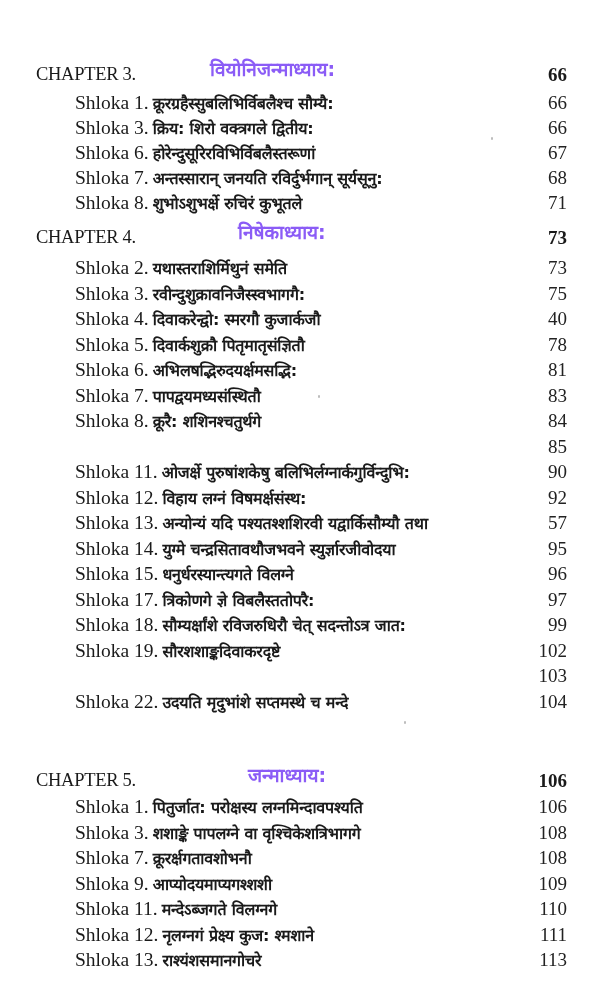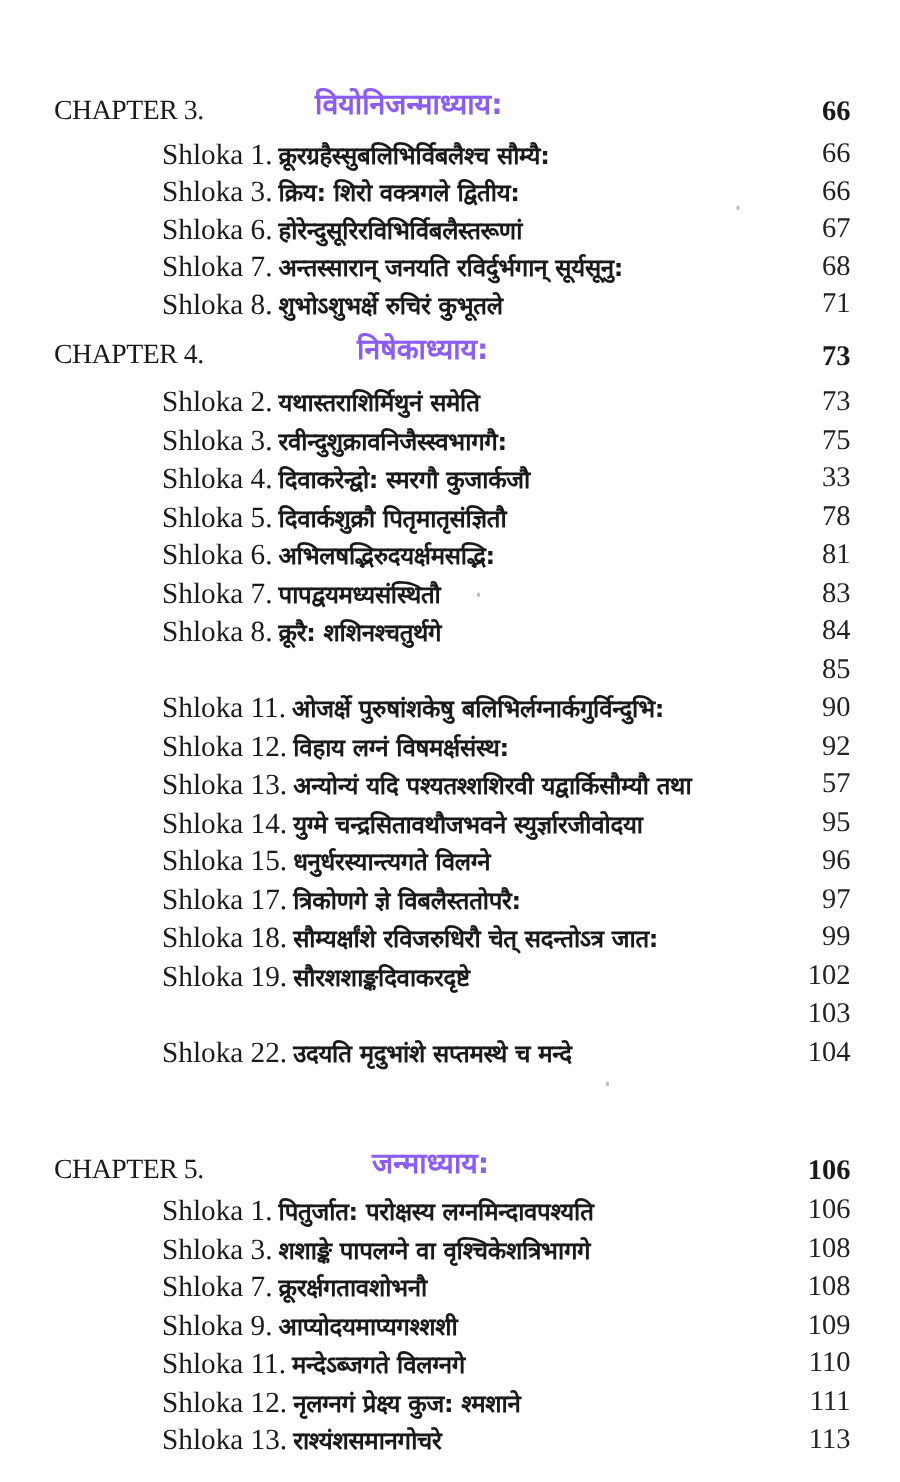--- a/index.html
+++ b/index.html
@@ -51,21 +51,20 @@
   .sh-label {
     position: absolute;
     left: 75px;
     top: 2px;
     font-size: 19.5px;
     white-space: nowrap;
     color: #1a1a1a;
   }
   .sh-label .sh-num {
     font-family: "Liberation Serif", serif;
-    margin-left: 33px;
   }
   .sh-label .sh-text {
     font-family: "DejaVu Sans", "Liberation Sans", sans-serif;
     font-size: 16px;
     font-weight: bold;
     margin-left: 4px;
     letter-spacing: -0.2px;
     text-align: right;
   }
   .sh-page {
@@ -124,21 +123,21 @@
     <div class="shloka">
       <span class="sh-label"><span class="sh-num">Shloka 2.</span><span class="sh-text">यथास्तराशिर्मिथुनं समेति</span></span>
       <span class="sh-page">73</span>
     </div>
     <div class="shloka">
       <span class="sh-label"><span class="sh-num">Shloka 3.</span><span class="sh-text">रवीन्दुशुक्रावनिजैस्स्वभागगै:</span></span>
       <span class="sh-page">75</span>
     </div>
     <div class="shloka">
       <span class="sh-label"><span class="sh-num">Shloka 4.</span><span class="sh-text">दिवाकरेन्द्वो: स्मरगौ कुजार्कजौ</span></span>
-      <span class="sh-page">33</span>
+      <span class="sh-page">40</span>
     </div>
     <div class="shloka">
       <span class="sh-label"><span class="sh-num">Shloka 5.</span><span class="sh-text">दिवार्कशुक्रौ पितृमातृसंज्ञितौ</span></span>
       <span class="sh-page">78</span>
     </div>
     <div class="shloka">
       <span class="sh-label"><span class="sh-num">Shloka 6.</span><span class="sh-text">अभिलषद्भिरुदयर्क्षमसद्भि:</span></span>
       <span class="sh-page">81</span>
     </div>
     <div class="shloka">

